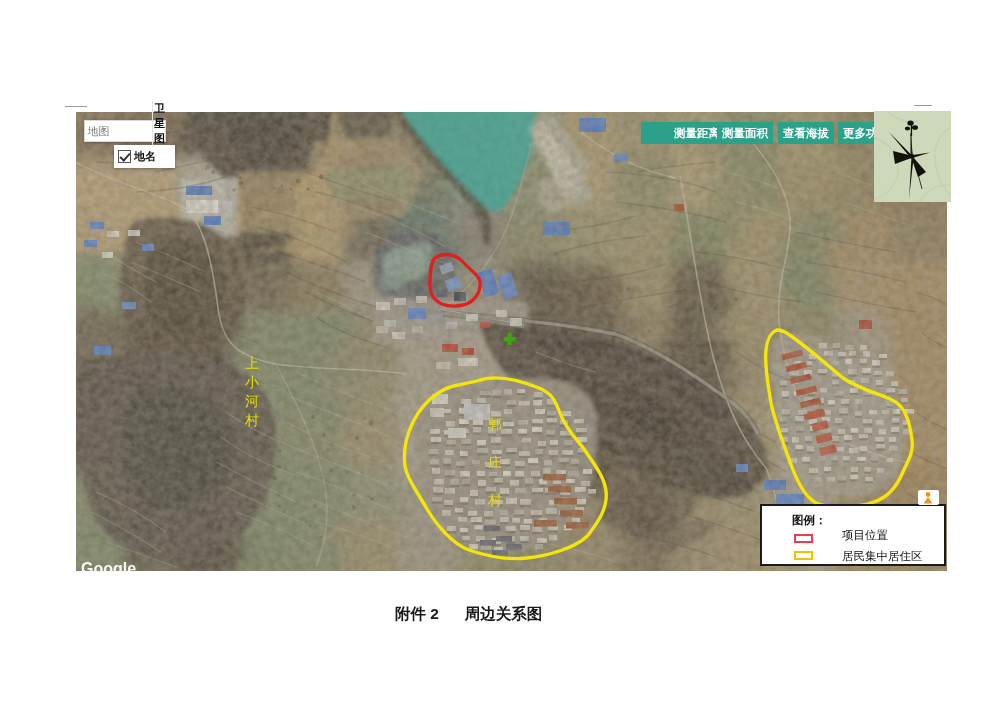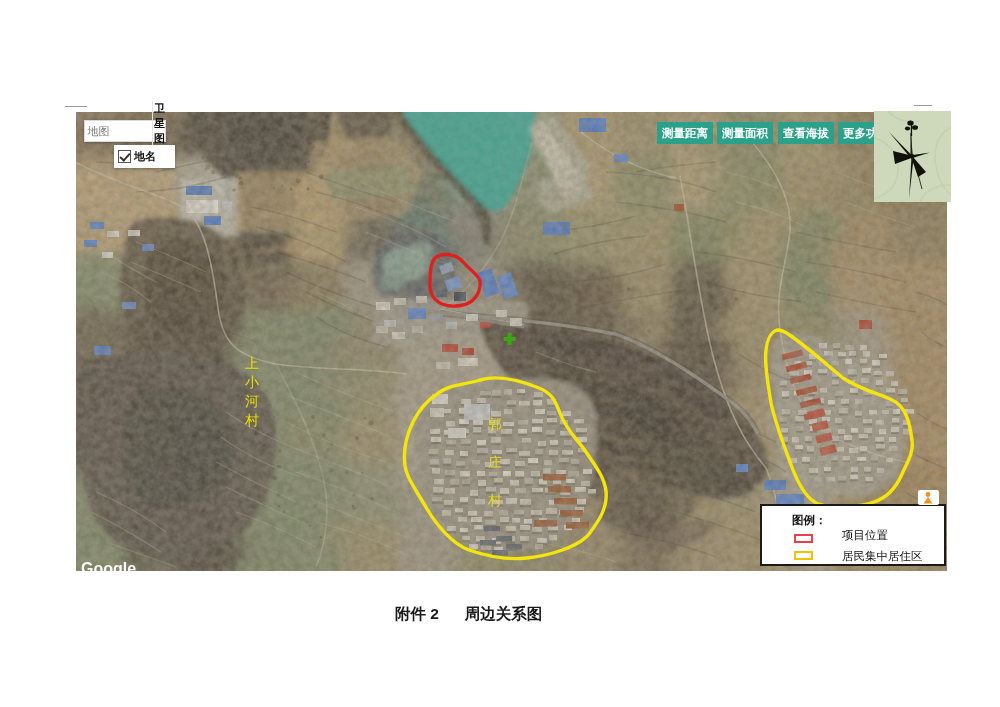--- a/index.html
+++ b/index.html
@@ -1427,21 +1427,21 @@
 </div>
 
 <div id="btnbar" class="ctl">
     <div class="b1">地图</div>
     <div class="b2">卫星图像</div>
   </div>
 <div id="chk" class="ctl">
     <div class="box"></div>
     <div>地名</div>
   </div>
-<div class="gbtn" style="left:657px;">测量距离</div>
+<div class="gbtn" style="left:641px;padding-left:28px;">测量距离</div>
 <div class="gbtn" style="left:717px;">测量面积</div>
 <div class="gbtn" style="left:778px;">查看海拔</div>
 <div class="gbtn" style="left:838px;">更多功能</div>
 
 <div class="ctl" style="left:874px;top:111px;width:77px;height:91px;background:#cdd9ba;">
 <svg width="77" height="91" viewBox="0 0 77 91">
   <g fill="none" stroke="#c3cfae" stroke-width="1.6" opacity="0.8">
     <path d="M0,26 C18,34 26,44 24,62 C22,76 12,84 0,88"></path>
     <path d="M77,16 C62,24 58,42 63,60 C66,72 72,80 77,84"></path>
     <path d="M14,0 C20,8 32,12 46,10"></path>

